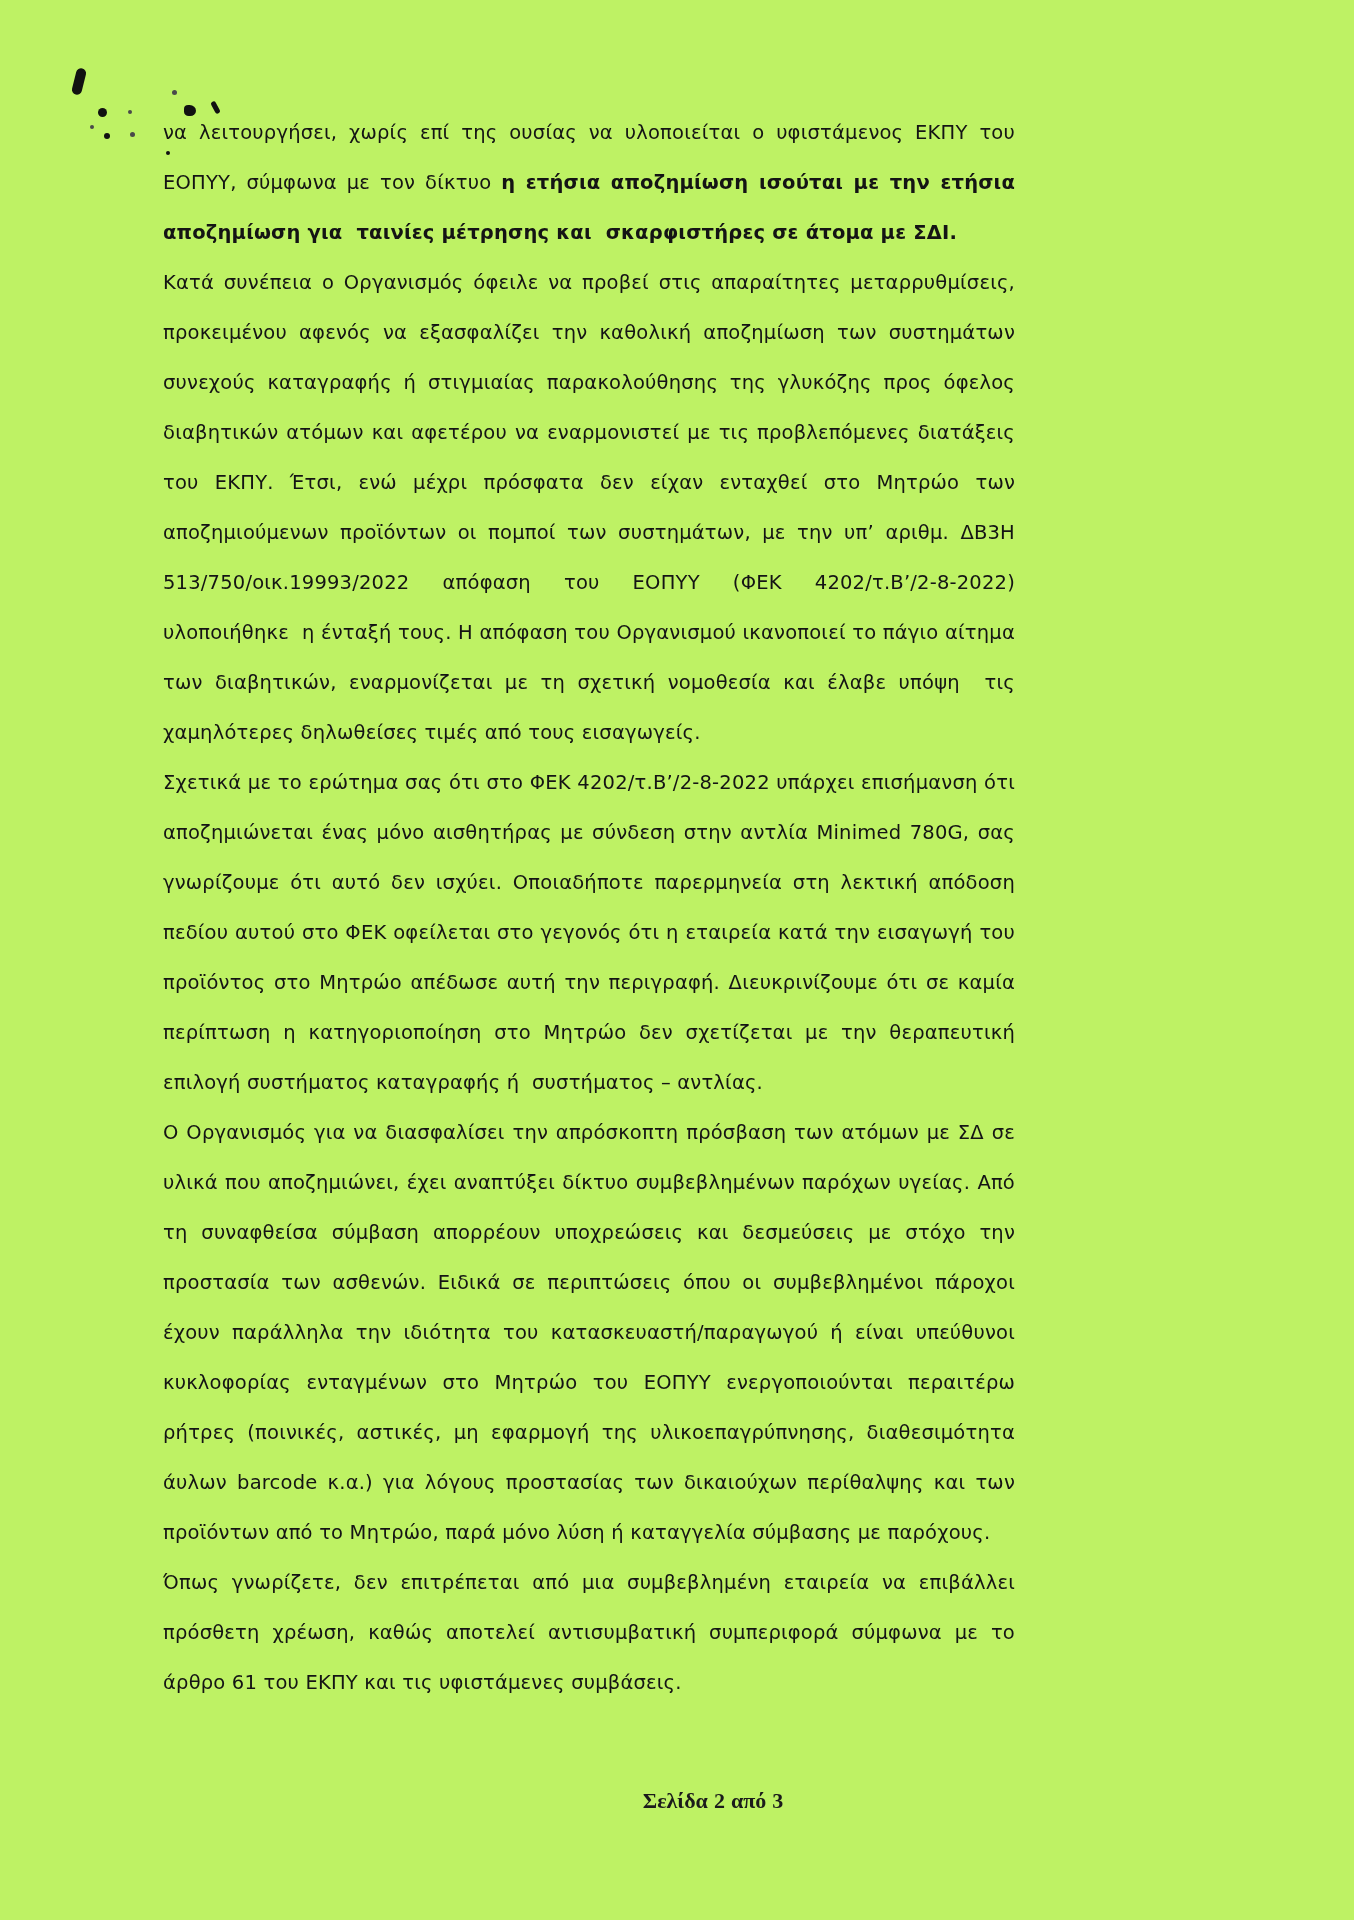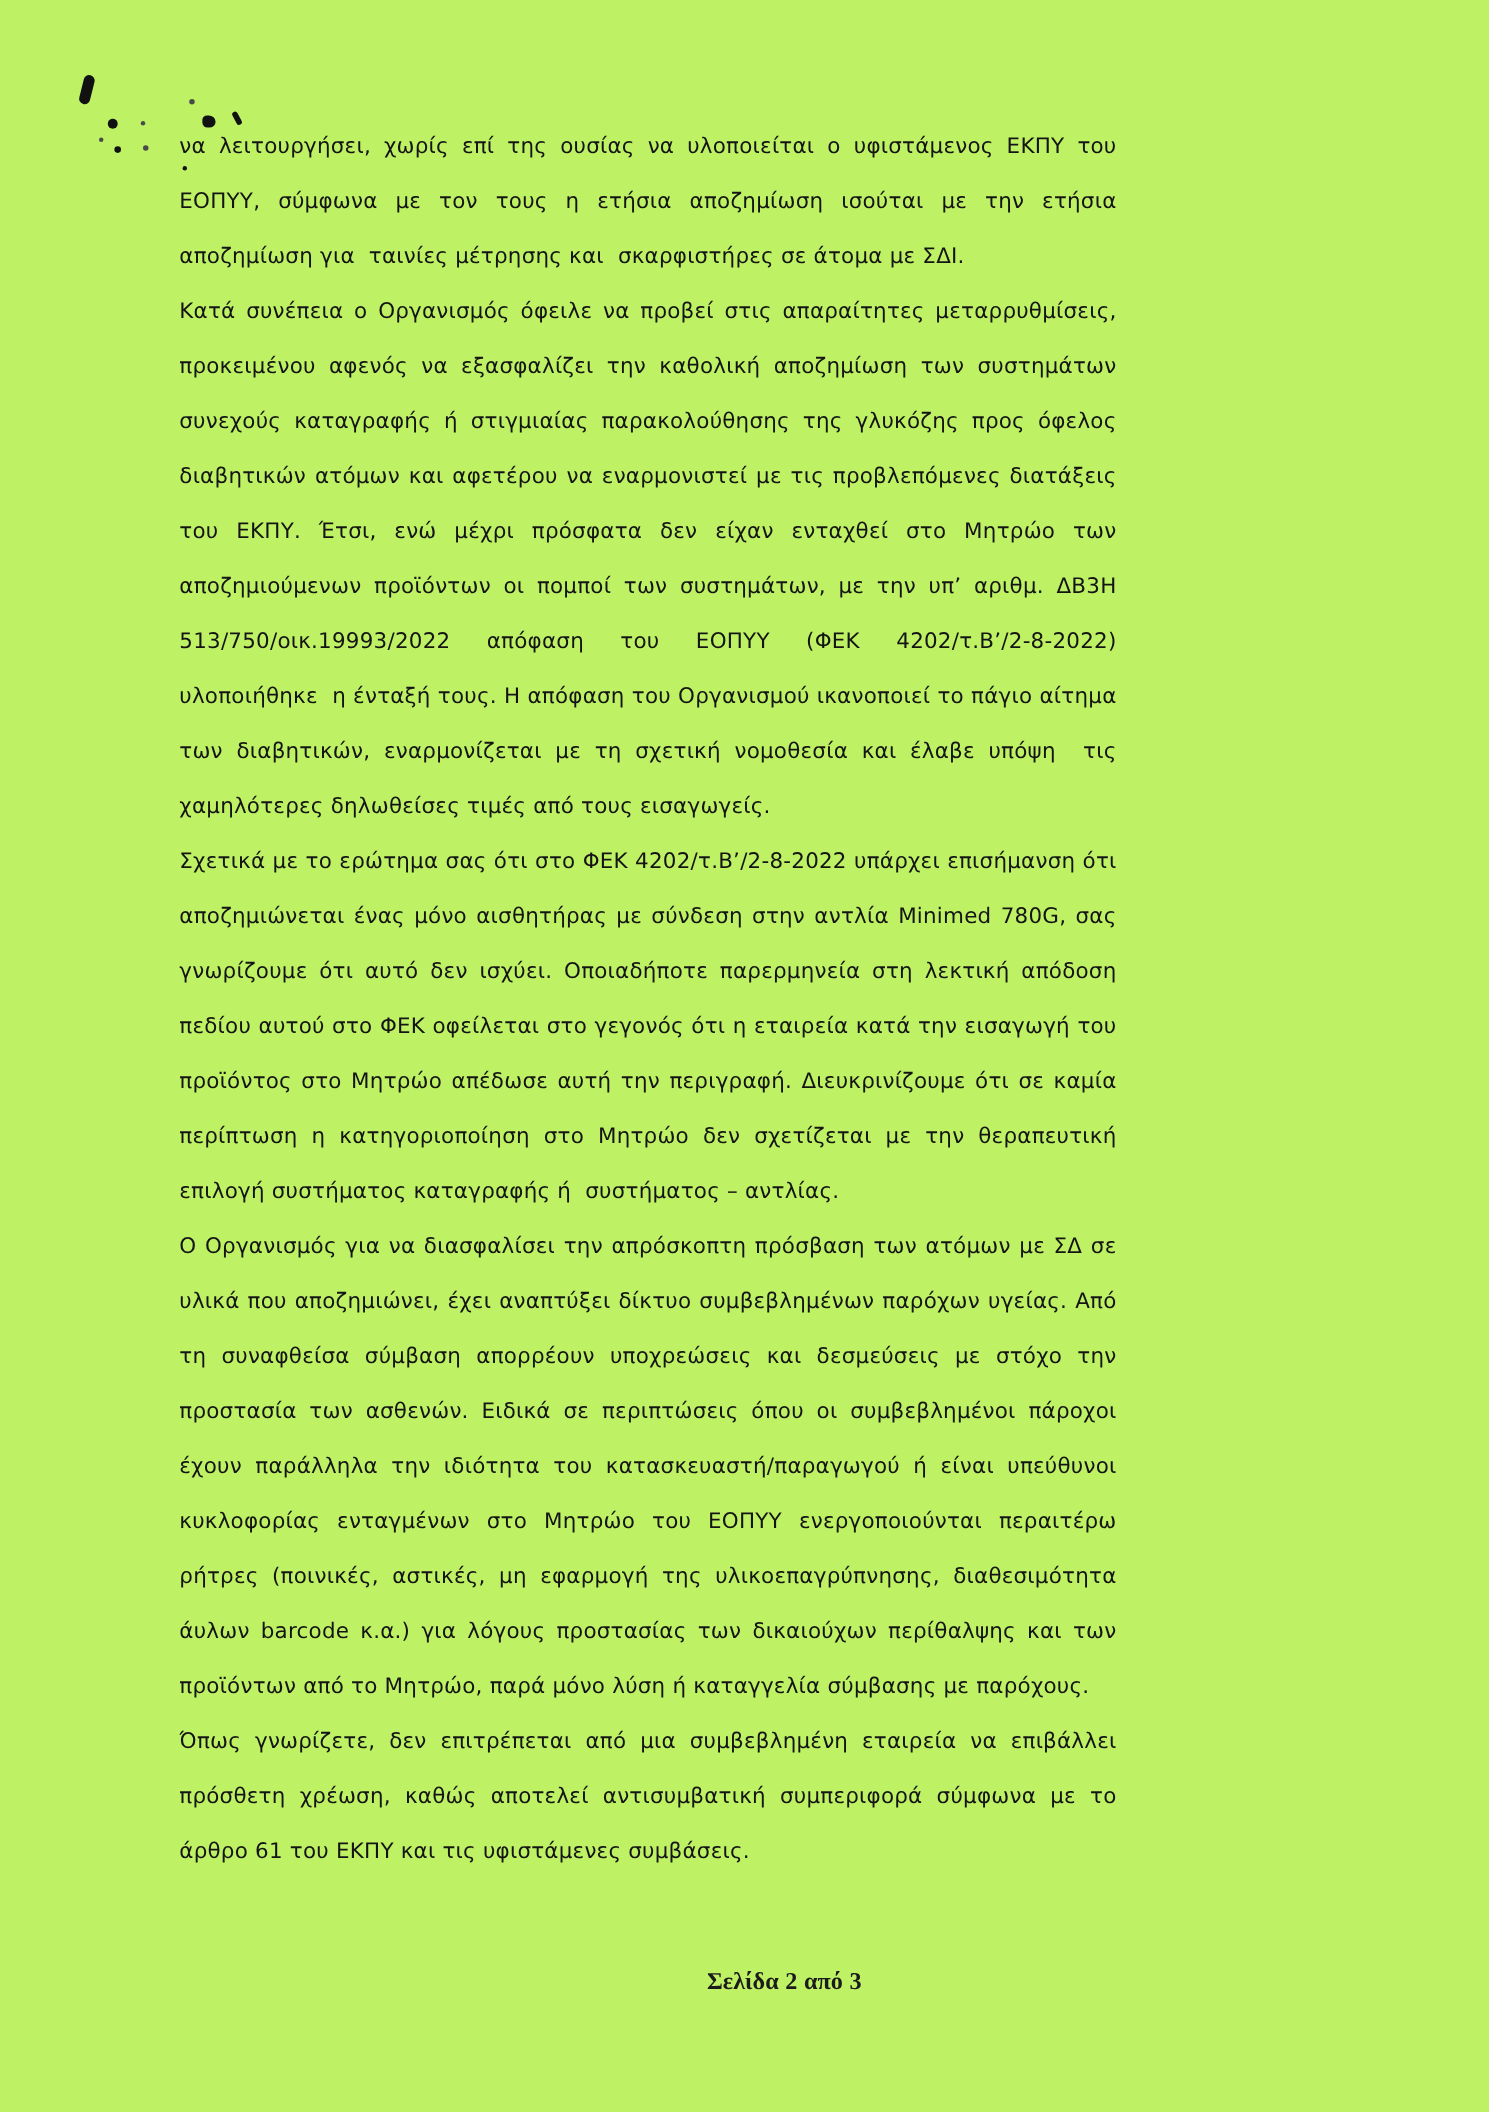--- a/index.html
+++ b/index.html
@@ -31,21 +31,21 @@
     text-align-last: justify;
     white-space: normal;
     letter-spacing: 0.2px;
     color: #141414;
   }
   .line.no-just {
     text-align: center;
     text-align-last: left;
   }
   .bold {
-    font-weight: normal;
+    font-weight: bold;
   }
   .footer {
     position: absolute;
     top: 1788px;
     left: 36px;
     width: 1354px;
     text-align: center;
     font-family: "Liberation Serif", "DejaVu Serif", serif;
     font-size: 22px;
     color: #1b1b1b;
@@ -70,21 +70,21 @@
   <div class="speck faint" style="left:172px; top:90px; width:5px; height:5px;"></div>
   <div class="speck" style="left:184px; top:105px; width:12px; height:11px; border-radius:40% 60% 55% 45%;"></div>
   <div class="speck" style="left:213px; top:101px; width:5px; height:13px; border-radius:3px; transform:rotate(-28deg);"></div>
   <div class="speck faint" style="left:90px; top:125px; width:4px; height:4px;"></div>
   <div class="speck" style="left:104px; top:133px; width:6px; height:6px;"></div>
   <div class="speck faint" style="left:130px; top:132px; width:5px; height:5px;"></div>
   <div class="speck" style="left:166px; top:151px; width:4px; height:4px;"></div>
 
   <div class="text-block">
       <div class="line"><span>να λειτουργήσει, χωρίς επί της ουσίας να υλοποιείται ο υφιστάμενος ΕΚΠΥ του</span></div>
-      <div class="line"><span>ΕΟΠΥΥ, σύμφωνα με τον τους </span><span class="bold">η ετήσια αποζημίωση ισούται με την ετήσια</span></div>
+      <div class="line"><span>ΕΟΠΥΥ, σύμφωνα με τον δίκτυο </span><span class="bold">η ετήσια αποζημίωση ισούται με την ετήσια</span></div>
       <div class="line no-just"><span class="bold">αποζημίωση για &nbsp;ταινίες μέτρησης και &nbsp;σκαρφιστήρες σε άτομα με ΣΔΙ.</span></div>
       <div class="line"><span>Κατά συνέπεια ο Οργανισμός όφειλε να προβεί στις απαραίτητες μεταρρυθμίσεις,</span></div>
       <div class="line"><span>προκειμένου αφενός να εξασφαλίζει την καθολική αποζημίωση των συστημάτων</span></div>
       <div class="line"><span>συνεχούς καταγραφής ή στιγμιαίας παρακολούθησης της γλυκόζης προς όφελος των</span></div>
       <div class="line"><span>διαβητικών ατόμων και αφετέρου να εναρμονιστεί με τις προβλεπόμενες διατάξεις</span></div>
       <div class="line"><span>του ΕΚΠΥ. Έτσι, ενώ μέχρι πρόσφατα δεν είχαν ενταχθεί στο Μητρώο των</span></div>
       <div class="line"><span>αποζημιούμενων προϊόντων οι πομποί των συστημάτων, με την υπ’ αριθμ. ΔΒ3Η</span></div>
       <div class="line"><span>513/750/οικ.19993/2022 απόφαση του ΕΟΠΥΥ (ΦΕΚ 4202/τ.Β’/2-8-2022)</span></div>
       <div class="line"><span>υλοποιήθηκε &nbsp;η ένταξή τους. Η απόφαση του Οργανισμού ικανοποιεί το πάγιο αίτημα</span></div>
       <div class="line"><span>των διαβητικών, εναρμονίζεται με τη σχετική νομοθεσία και έλαβε υπόψη &nbsp;τις</span></div>

